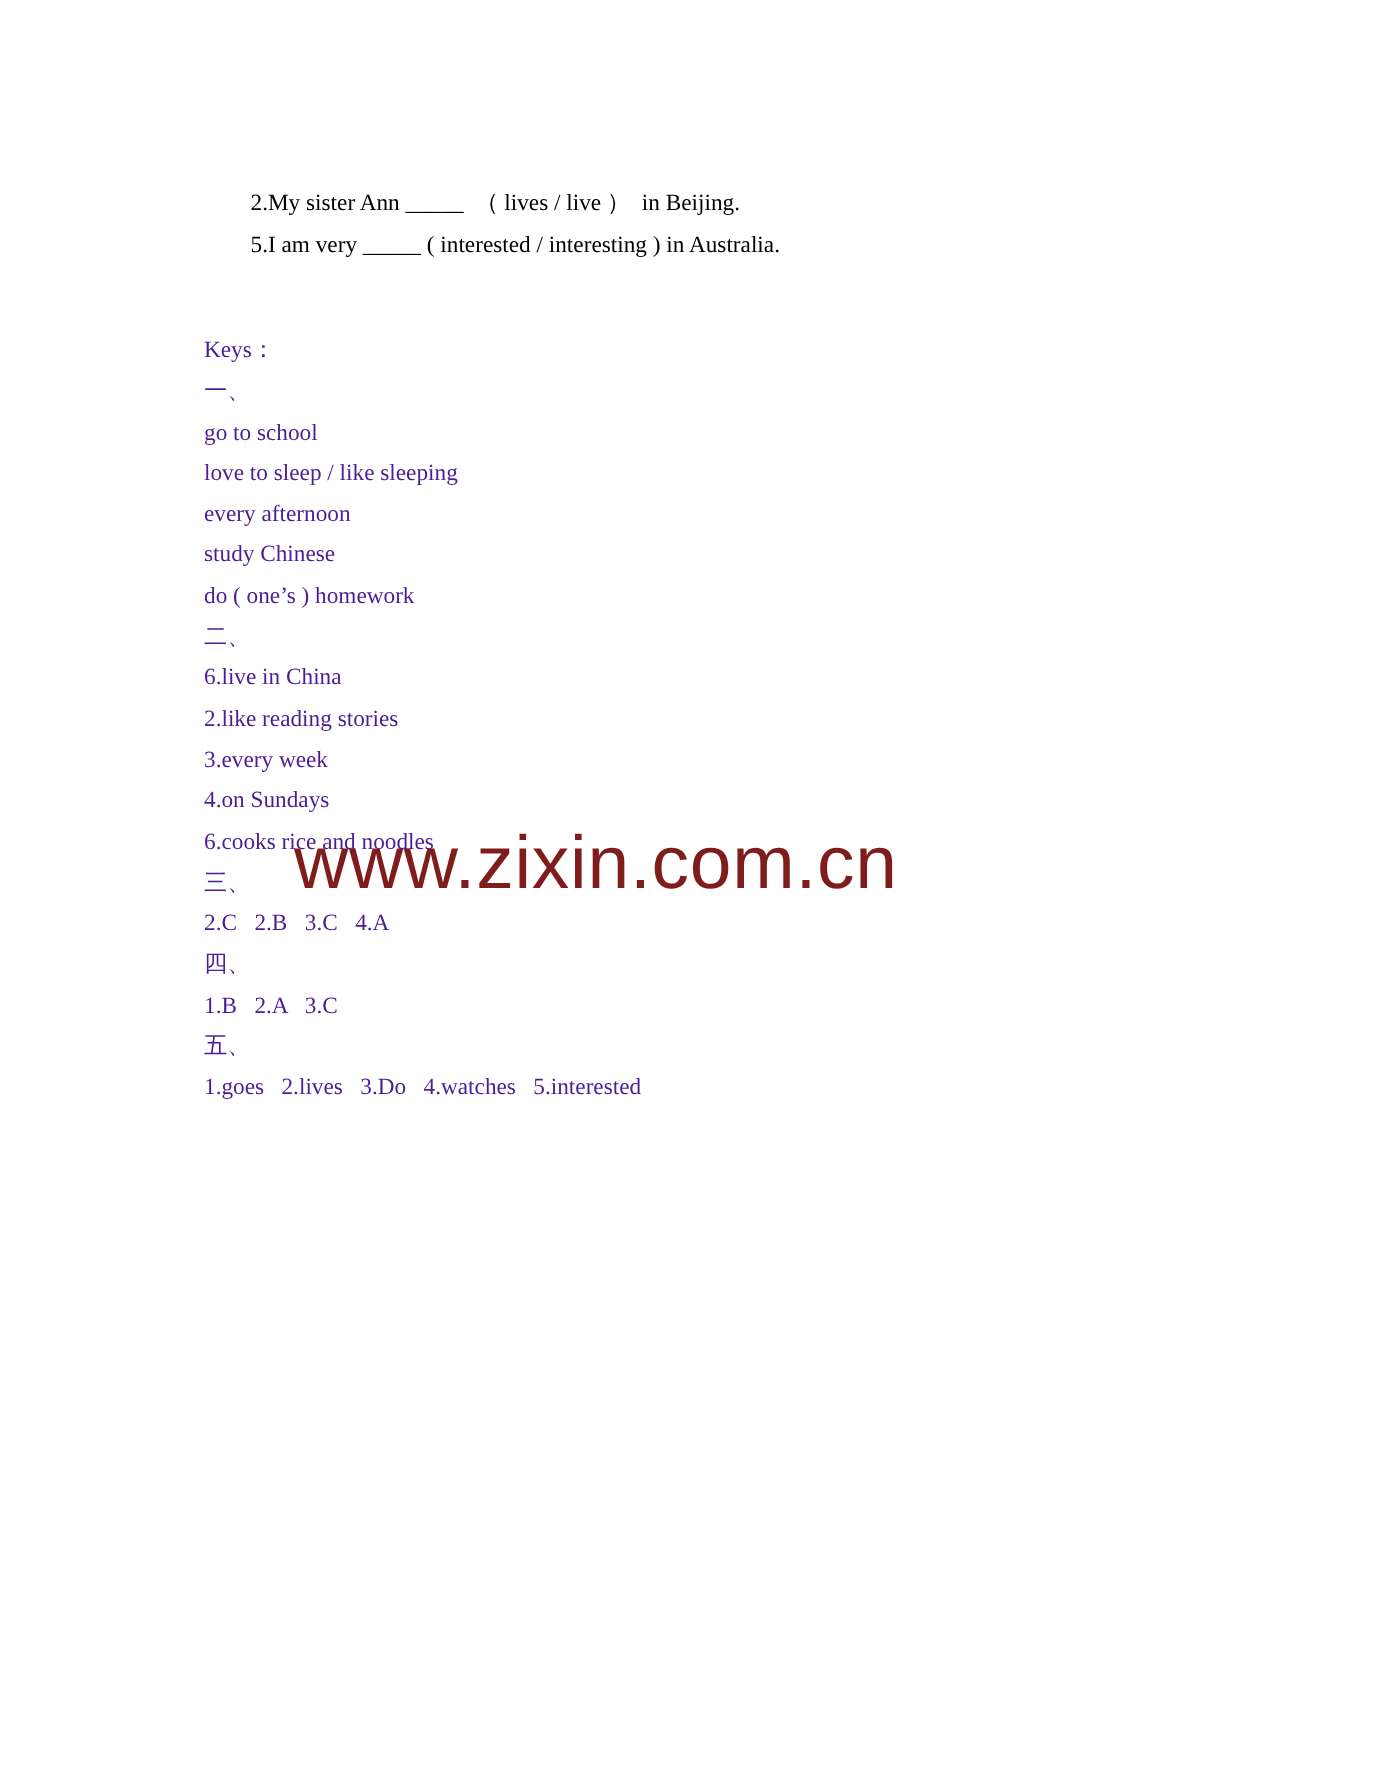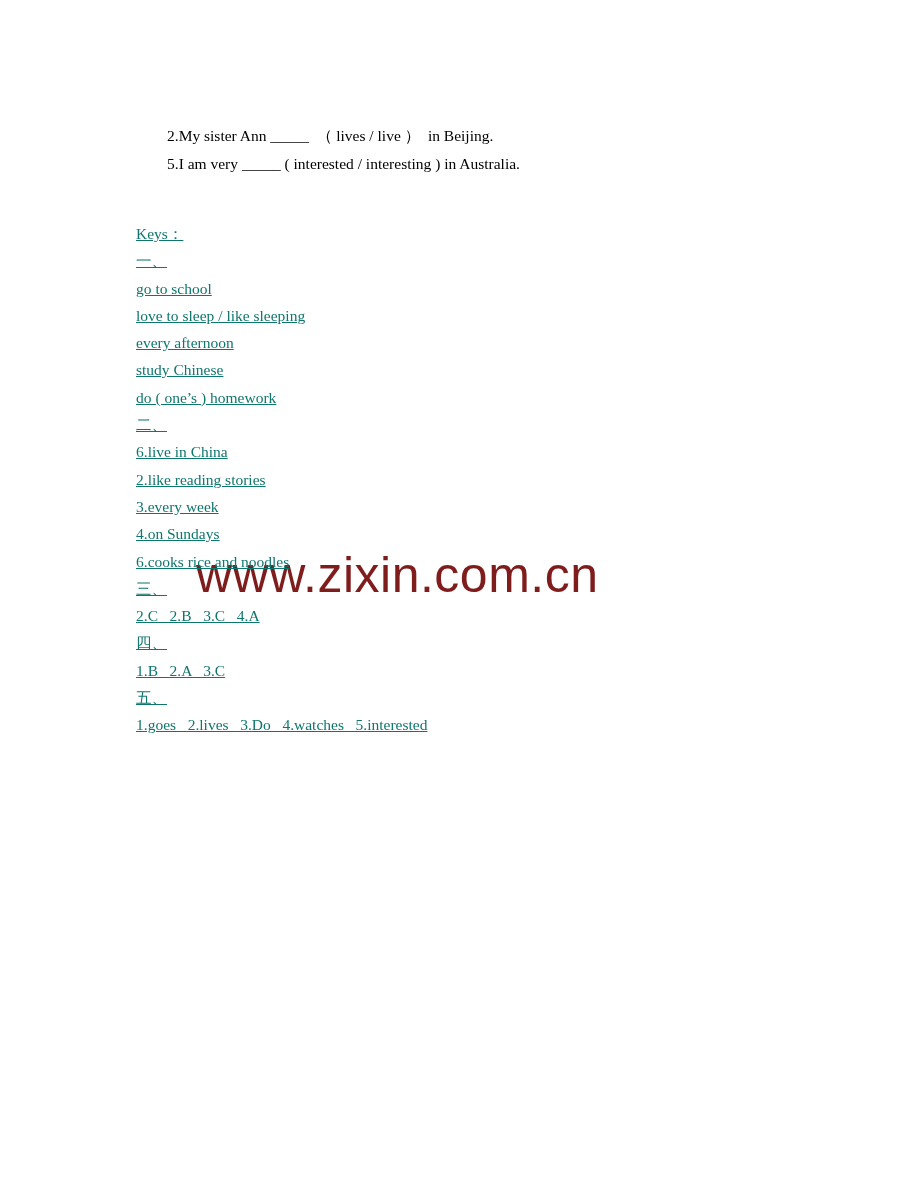--- a/index.html
+++ b/index.html
@@ -64,23 +64,22 @@
   .keys-block {
     position: absolute;
     left: 136px;
     top: 220px;
     width: 700px;
     color: #ff0000;
   }
   .key-line {
     font-size: 15.5px;
     line-height: 27.3px;
-    color: #0f766e;
+    color: #4c1d95;
     white-space: pre;
-    text-decoration: underline;
   }
   .key-line.heading {
     font-weight: normal;
   }
   .key-line.cjk {
     font-family: "Liberation Serif", "DejaVu Serif", serif;
     font-size: 15.5px;
   }
 </style>
 </head>

